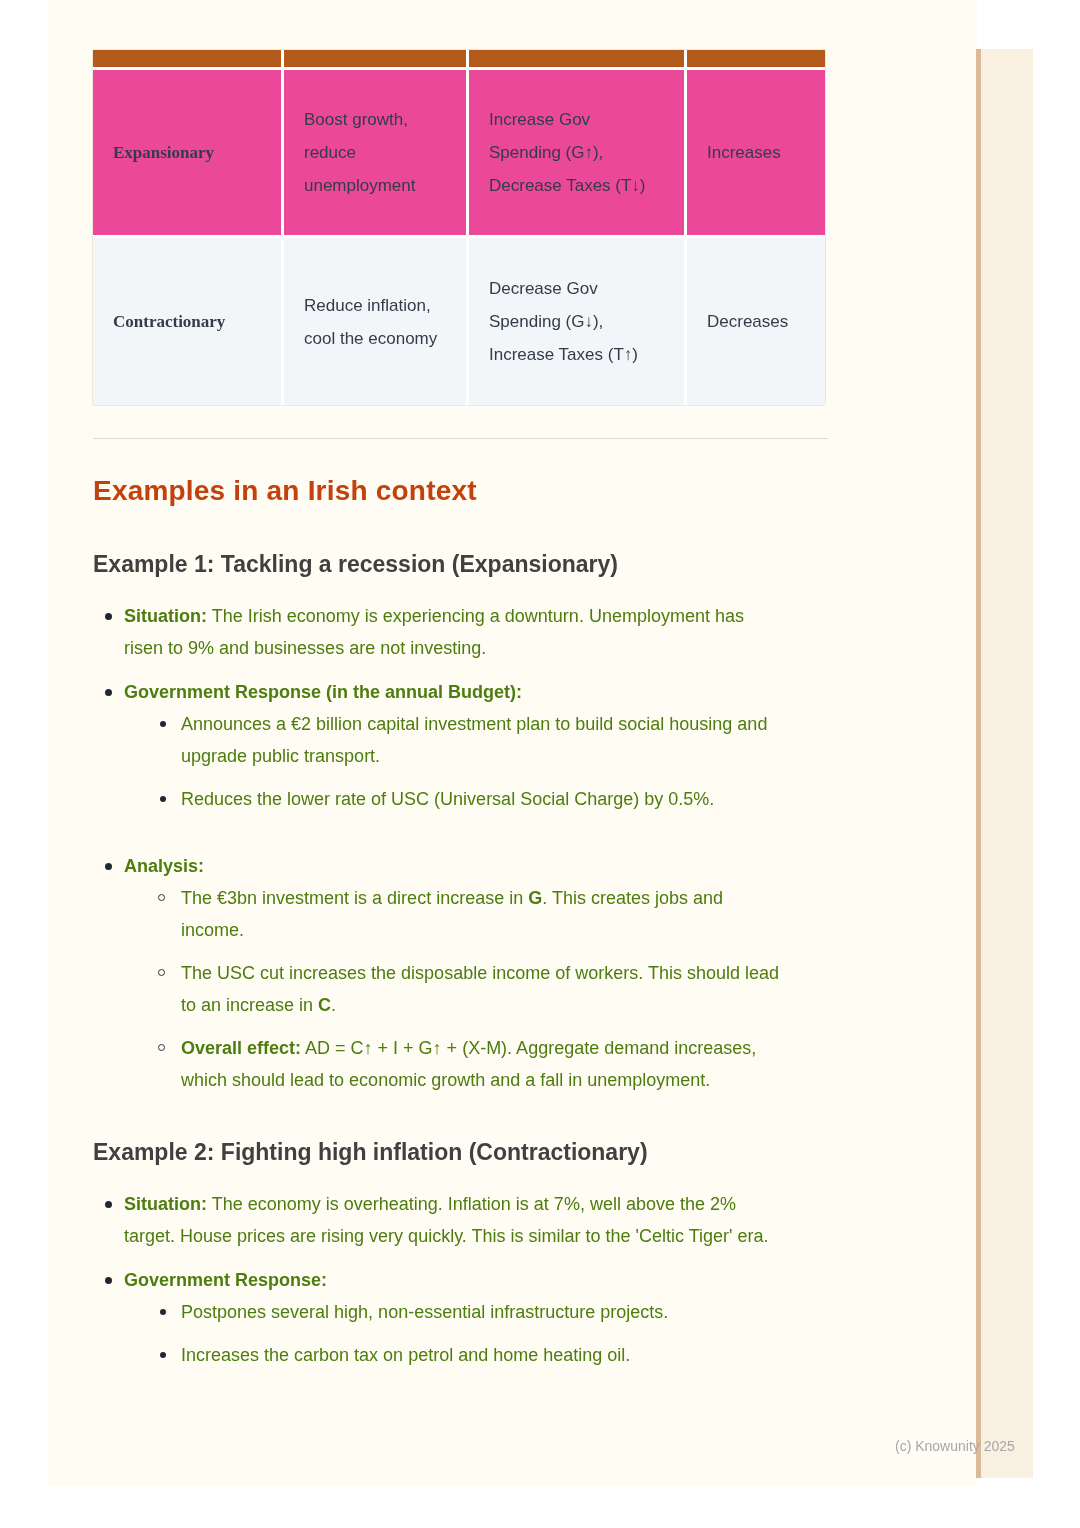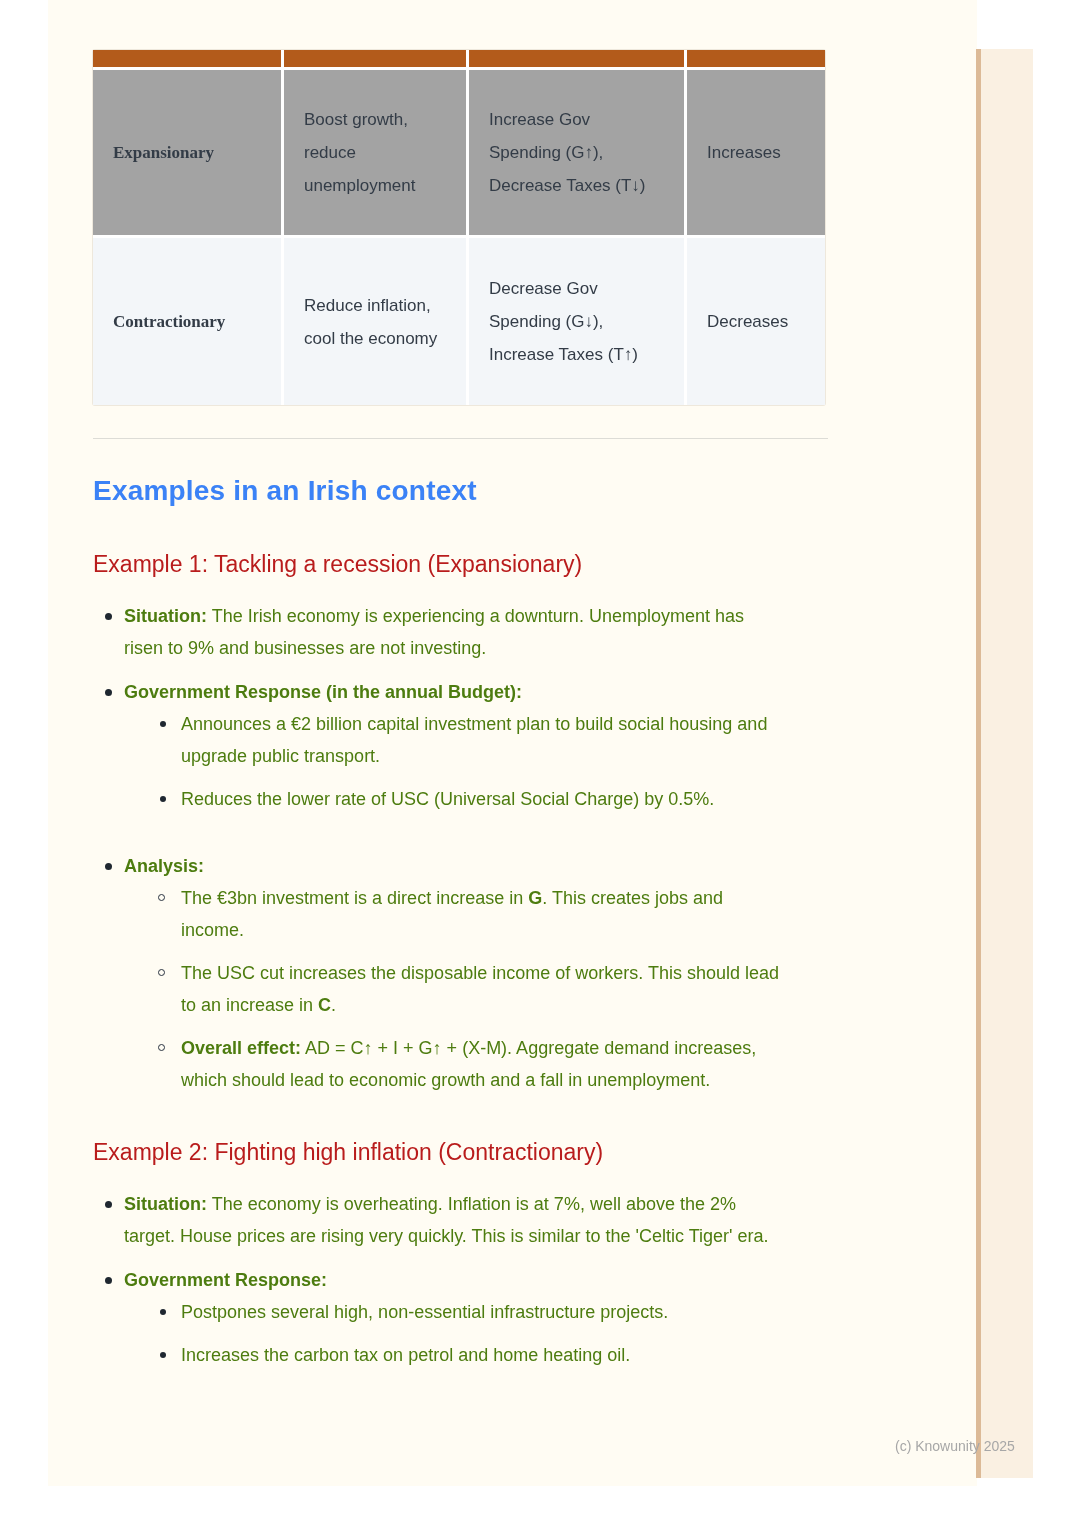--- a/index.html
+++ b/index.html
@@ -47,42 +47,42 @@
   }
   .hcell { background: #b35b1b; }
   .cell {
     font-size: 17px;
     line-height: 33px;
     color: #333c47;
     padding: 0 20px;
     display: flex;
     align-items: center;
   }
-  .cell.r1 { background: #a3a3a3; }
+  .cell.r1 { background: #ec4899; }
   .cell.r2 { background: #f3f6f9; }
   .cell.policy { font-weight: bold; font-family: Liberation Serif, serif; }
   
   .divider {
     margin-top: 33px;
     height: 1px;
     width: 735px;
     background: #dddcd6;
   }
   h2.section-title {
     margin-top: 36px;
     font-size: 28px;
     font-weight: bold;
-    color: #3b82f6;
+    color: #c2410c;
     letter-spacing: 0.2px;
   }
   h3.example-heading {
     margin-top: 44px;
     font-size: 23px;
-    font-weight: normal;
-    color: #b91c1c;
+    font-weight: bold;
+    color: #404040;
   }
   h3.example-heading.ex2 { margin-top: 20px; }
   
   ul.top-list {
     list-style: none;
     margin-top: 22px;
     width: 690px;
     font-size: 18px;
     line-height: 32px;
     color: #4d7c0f;

